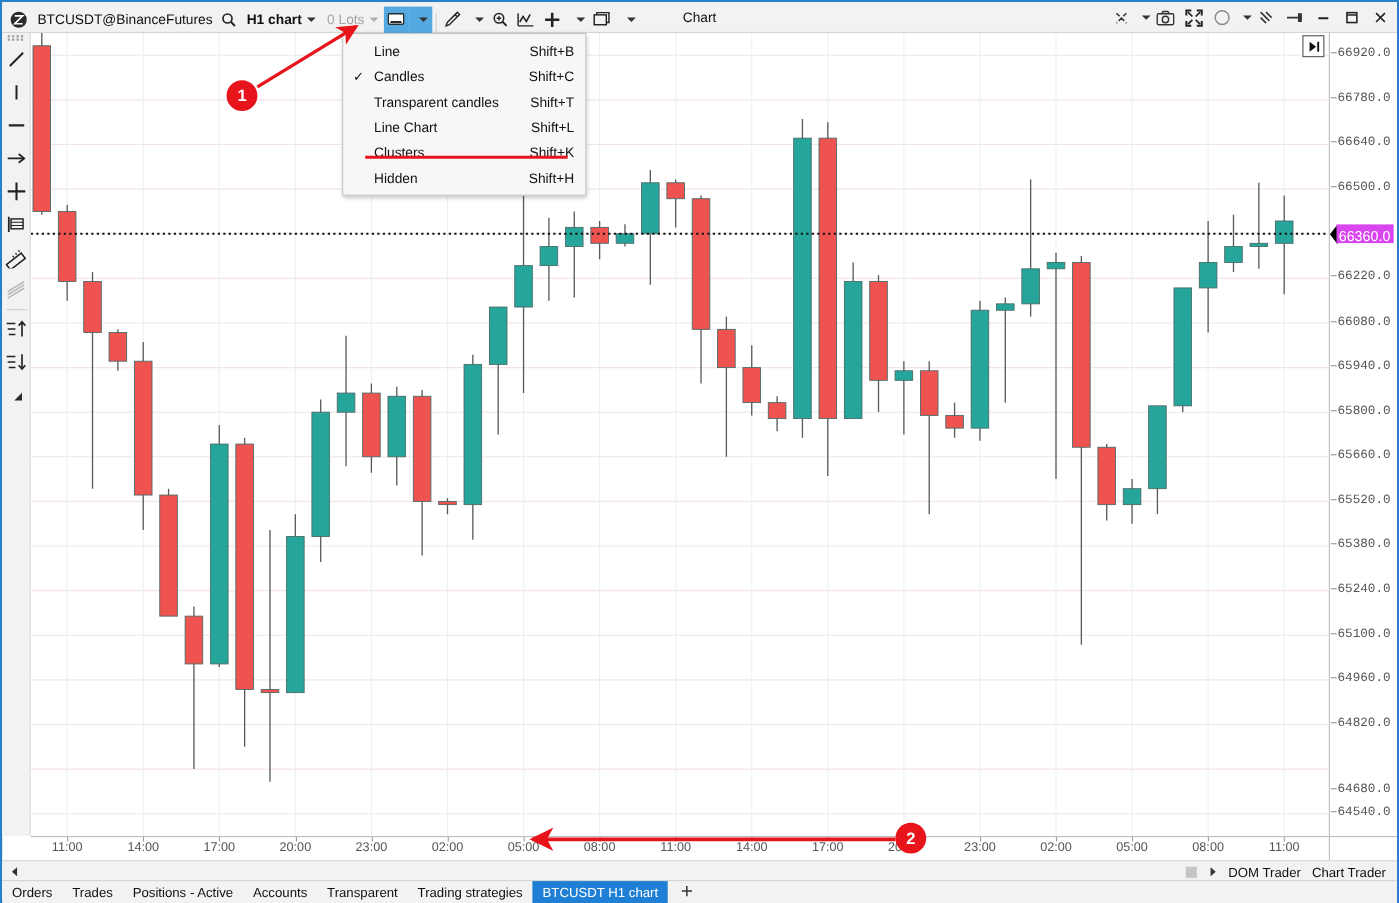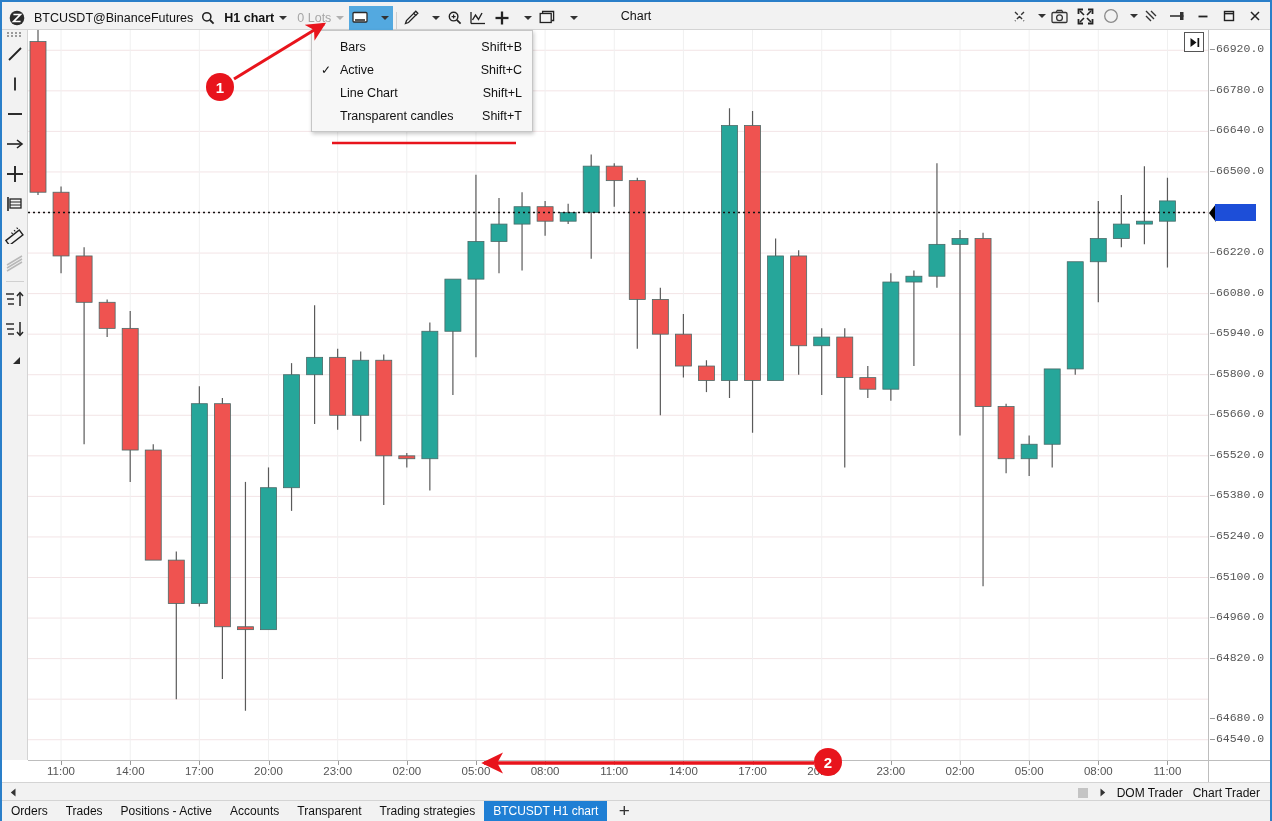--- a/index.html
+++ b/index.html
@@ -95,22 +95,22 @@
     background:#ffffff; border-left:1px solid #bdbdbd;
   }
   .p-tick {
     position:absolute; left:0; font-size:11.5px; color:#555;
     white-space:nowrap;
     font-family:Liberation Mono, monospace;
   }
   .p-tick .dash { color:#777; }
   .p-last {
     position:absolute; left:0; height:17px; line-height:17px;
-    background:#1d4ed8; color:#fff; font-size:10px;
-    padding:13px 3px 0 9px; white-space:nowrap;
+    background:#d946ef; color:#fff; font-size:13px;
+    padding:2px 3px 0 9px; white-space:nowrap;
   }
   .p-last:before {
     content:""; position:absolute; left:0px; top:0;
     width:0;height:0;
     border-top:8.5px solid transparent; border-bottom:8.5px solid transparent;
     border-left:0; 
   }
   .p-last-wrap { position:absolute; left:0; }
   .p-last-arrow {
     position:absolute; left:0; top:0;
@@ -666,37 +666,47 @@
       <div class="tab">Accounts</div>
       <div class="tab">Transparent</div>
       <div class="tab">Trading strategies</div>
       <div class="tab sel">BTCUSDT H1 chart</div>
       <div class="tab-add">+</div>
     </div>
 
   <div class="menu" id="chart-type-menu">
       <div class="menu-item">
         <span class="mi-check"></span>
-        <span class="mi-label">Bars</span>
+        <span class="mi-label">Line</span>
         <span class="mi-key">Shift+B</span>
       </div>
       <div class="menu-item">
         <span class="mi-check">✓</span>
-        <span class="mi-label">Active</span>
+        <span class="mi-label">Candles</span>
         <span class="mi-key">Shift+C</span>
+      </div>
+      <div class="menu-item">
+        <span class="mi-check"></span>
+        <span class="mi-label">Transparent candles</span>
+        <span class="mi-key">Shift+T</span>
       </div>
       <div class="menu-item">
         <span class="mi-check"></span>
         <span class="mi-label">Line Chart</span>
         <span class="mi-key">Shift+L</span>
       </div>
       <div class="menu-item">
         <span class="mi-check"></span>
-        <span class="mi-label">Transparent candles</span>
-        <span class="mi-key">Shift+T</span>
+        <span class="mi-label">Clusters</span>
+        <span class="mi-key">Shift+K</span>
+      </div>
+      <div class="menu-item">
+        <span class="mi-check"></span>
+        <span class="mi-label">Hidden</span>
+        <span class="mi-key">Shift+H</span>
       </div>
     </div>
 
   <svg class="anno" style="left:0;top:0;width:1272px;height:821px">
     <defs>
       <marker id="ah" markerWidth="7" markerHeight="7" refX="5.6" refY="3.5" orient="auto">
         <path d="M0,0.4 L6.4,3.5 L0,6.6 L1.7,3.5 z" fill="#e8141c"></path>
       </marker>
     </defs>
     <line x1="232" y1="77" x2="322" y2="22" stroke="#e8141c" stroke-width="3" marker-end="url(#ah)"></line>

